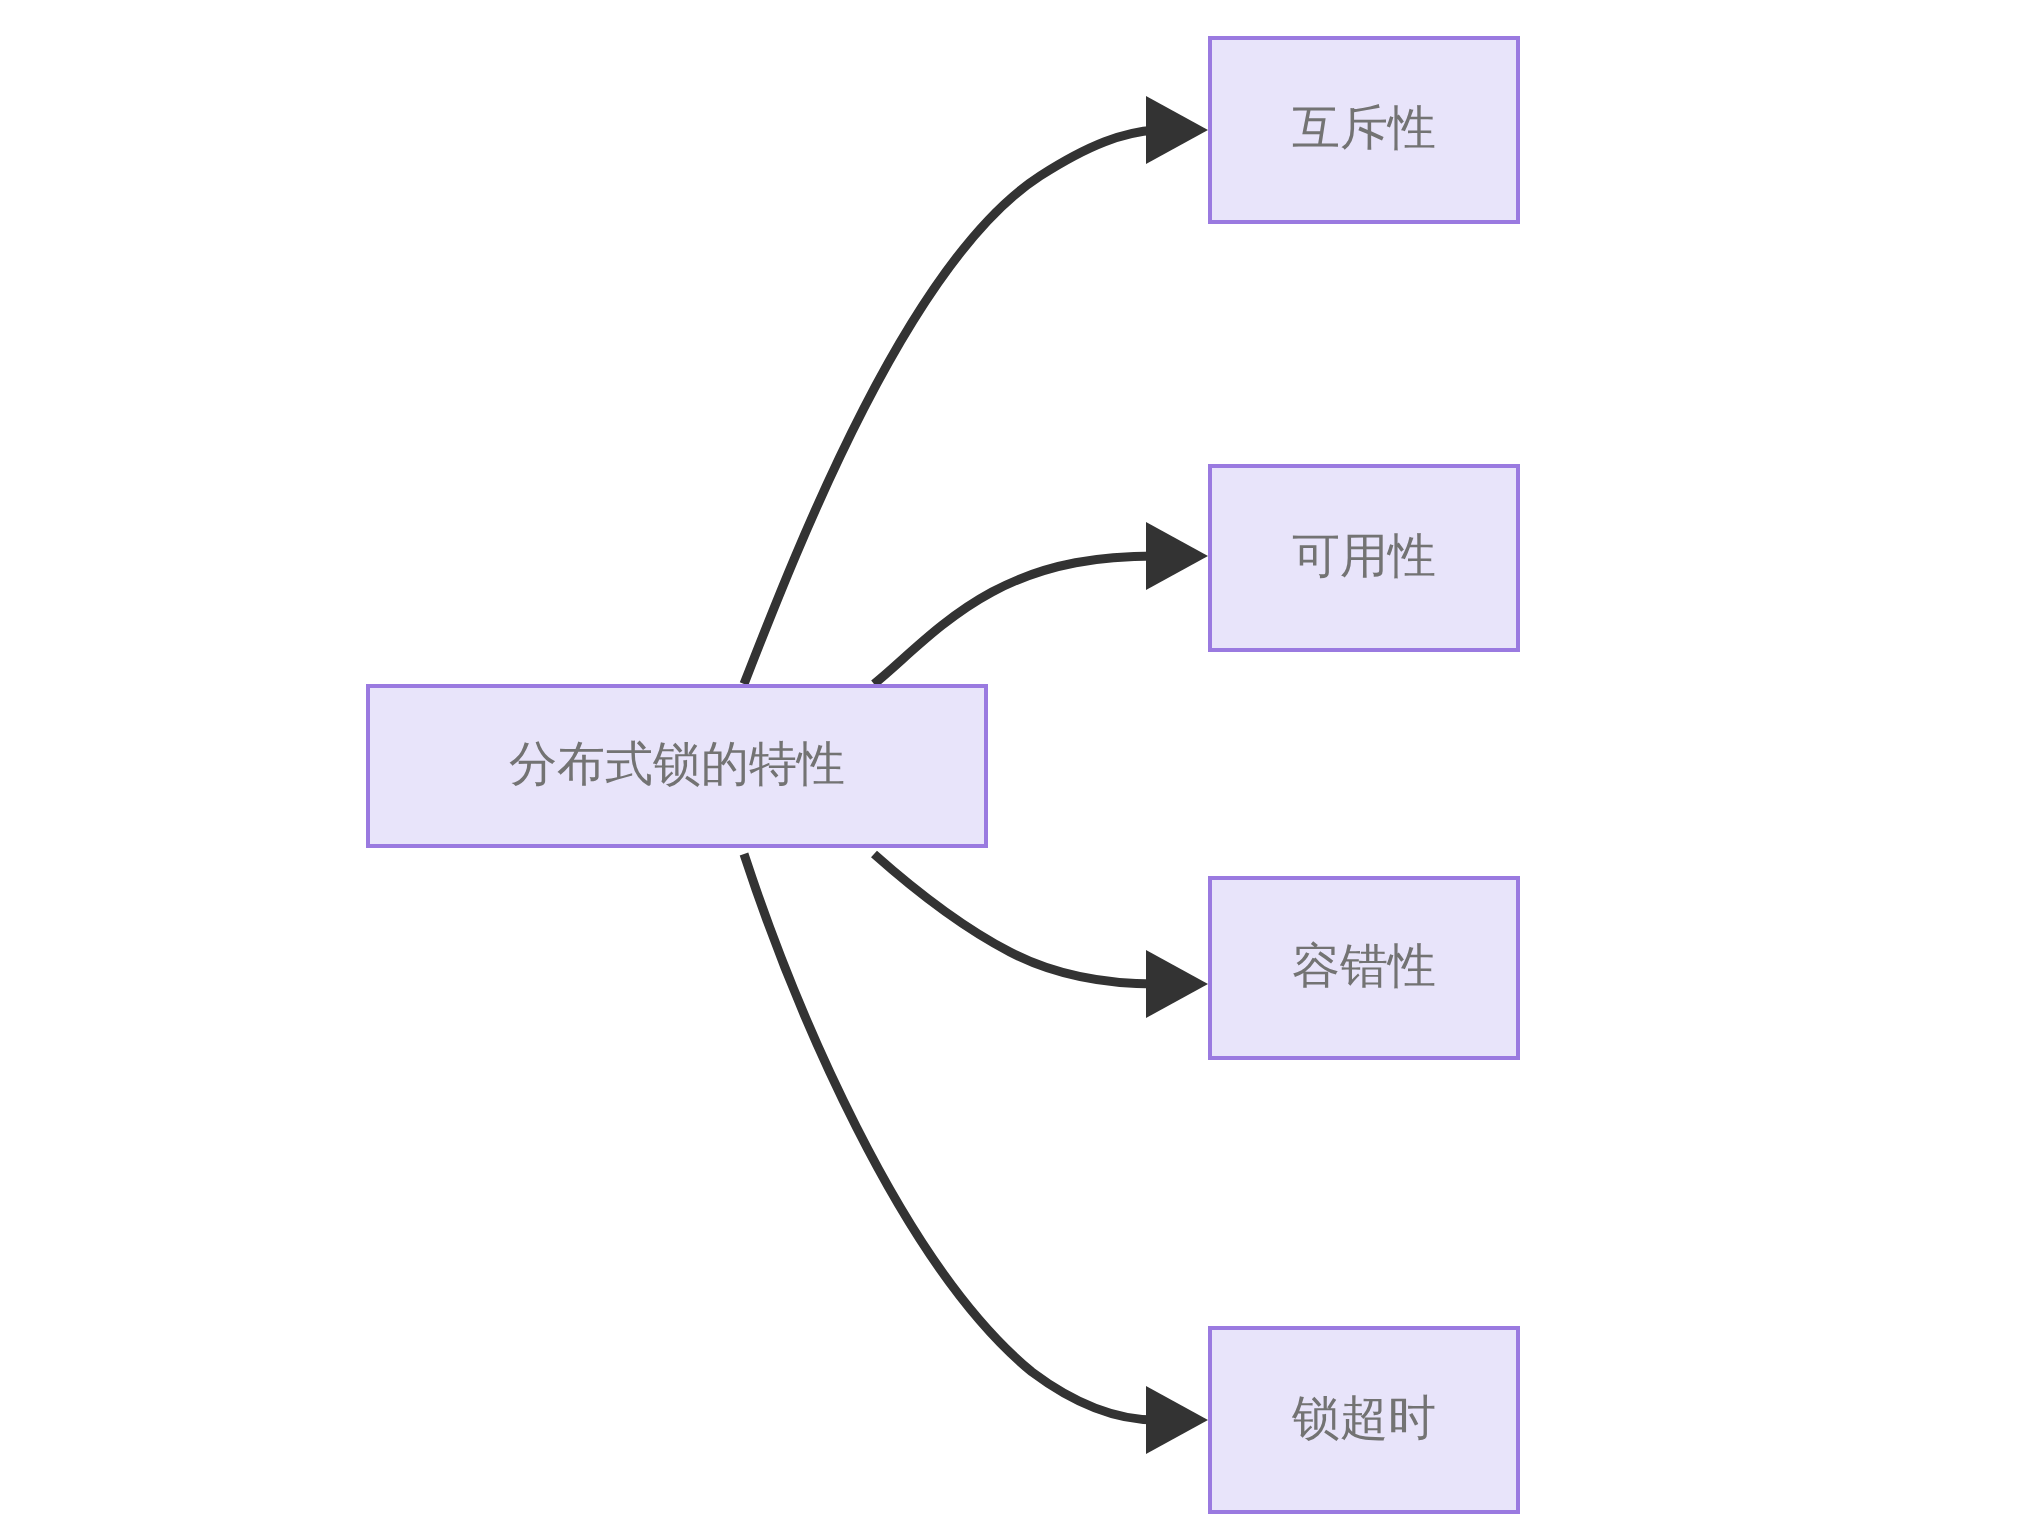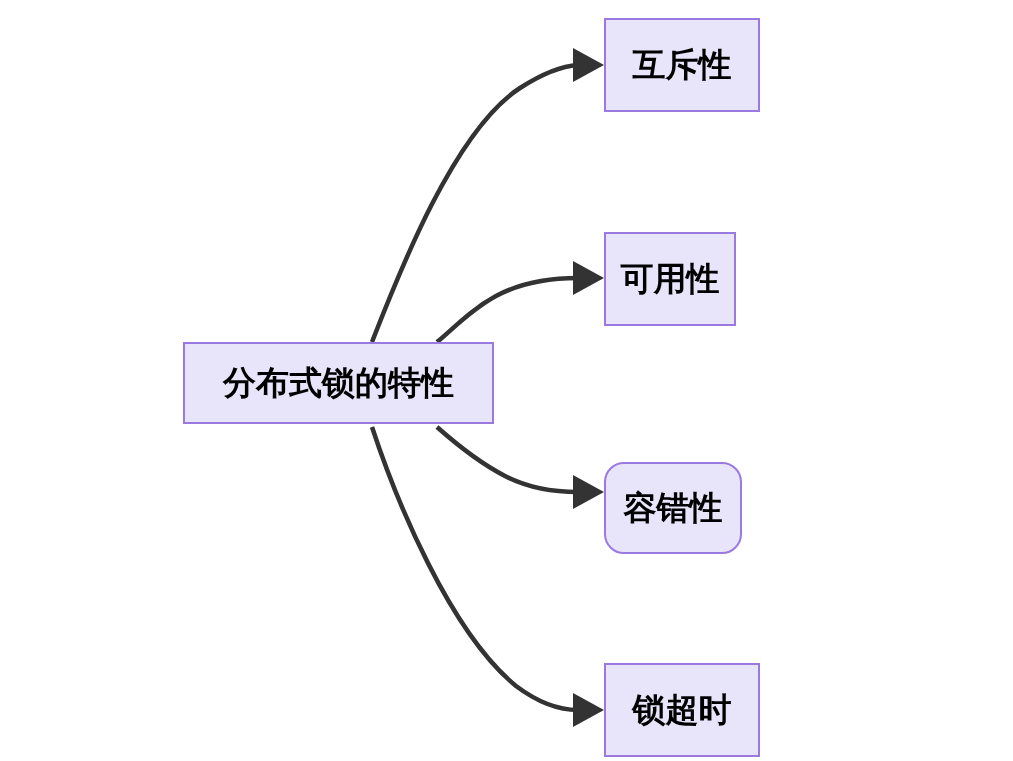--- a/index.html
+++ b/index.html
@@ -33,51 +33,49 @@
     background: #e8e4fa;
     border: 2px solid #9a7ae0;
     border-radius: 0px;
     display: flex;
     align-items: center;
     justify-content: center;
     z-index: 5;
   }
   .node-label {
     font-family: "DejaVu Sans", "Liberation Sans", sans-serif;
-    font-size: 33px;
+    font-size: 24px;
     line-height: 1.15;
-    color: #000000;
+    color: #737373;
     white-space: nowrap;
     letter-spacing: 0px;
-    font-weight: bold;
   }
   #node-root {
     left: 183px;
     top: 342px;
     width: 311px;
     height: 82px;
   }
   #node-child-0 {
     left: 604px;
     top: 18px;
     width: 156px;
     height: 94px;
   }
   #node-child-1 {
     left: 604px;
     top: 232px;
-    width: 132px;
+    width: 156px;
     height: 94px;
   }
   #node-child-2 {
     left: 604px;
-    top: 462px;
-    width: 138px;
+    top: 438px;
+    width: 156px;
     height: 92px;
-    border-radius: 20px;
   }
   #node-child-3 {
     left: 604px;
     top: 663px;
     width: 156px;
     height: 94px;
   }
   .edge-path {
     fill: none;
     stroke: #333333;

